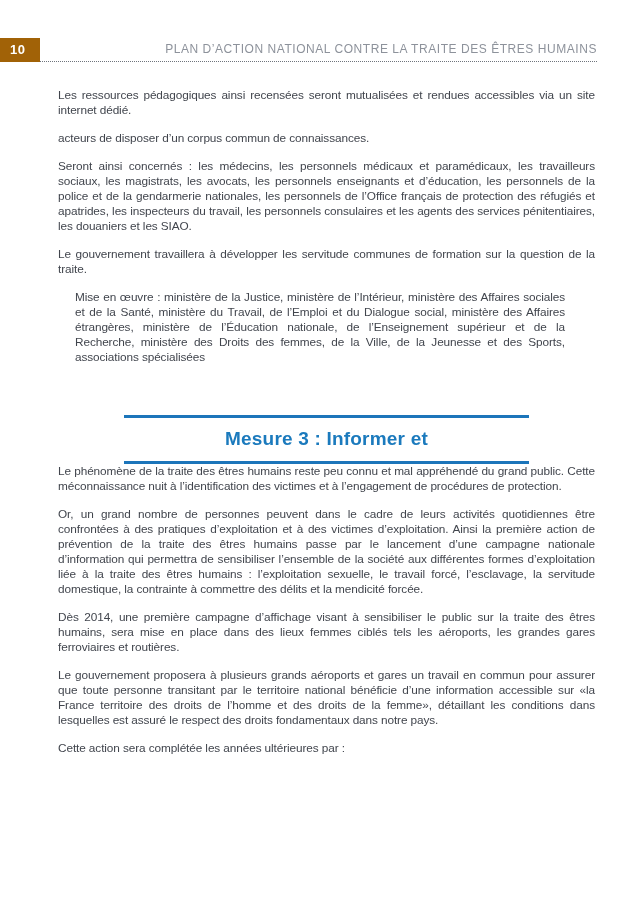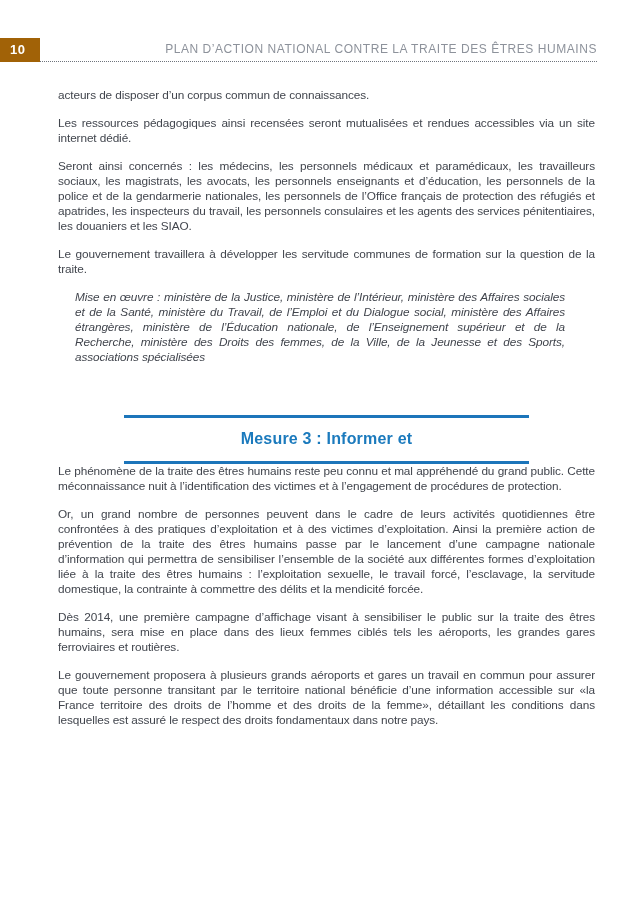--- a/index.html
+++ b/index.html
@@ -56,61 +56,60 @@
     font-size: 11.8px;
     line-height: 15px;
     text-align: justify;
     letter-spacing: -0.1px;
   }
   .body-col p { margin: 0 0 13px 0; }
 
   .impl-note {
     margin: 12px 30px 12px 17px;
     text-align: justify;
-    font-style: italic;
   }
 
   
   .measure-block {
     width: 405px;
     margin: 50px auto 0 auto;
   }
   .measure-rule {
     height: 3px;
     background: #1c75ba;
   }
   .measure-title {
     margin: 0;
     padding: 9px 0 10px 0;
     text-align: center;
     color: #1b7abd;
-    font-size: 16px;
+    font-size: 19px;
     line-height: 24px;
     font-weight: bold;
     letter-spacing: 0.2px;
   }
   .after-measure { margin-top: 25px; }
 </style>
 </head>
 <body>
 
 <div class="page">
 
   <header class="header">
     <div class="page-num-badge">10</div>
     <div class="header-right">
       <span class="running-title">PLAN  D’ACTION NATIONAL CONTRE LA TRAITE DES ÊTRES HUMAINS</span>
     </div>
   </header>
 
   <main class="body-col">
 
+    <p>Les ressources pédagogiques ainsi recensées seront mutualisées et rendues accessibles via un site internet dédié.</p>
+
     <p>acteurs de disposer d’un corpus commun de connaissances.</p>
-
-    <p>Les ressources pédagogiques ainsi recensées seront mutualisées et rendues accessibles via un site internet dédié.</p>
 
     <p>Seront ainsi concernés : les médecins, les personnels médicaux et paramédicaux, les travailleurs sociaux, les magistrats, les avocats, les personnels enseignants et d’éducation, les personnels de la police et de la gendarmerie nationales, les personnels de l’Office français de protection des réfugiés et apatrides, les inspecteurs du travail, les personnels consulaires et les agents des services pénitentiaires, les douaniers et les SIAO.</p>
 
     <p>Le gouvernement travaillera à développer les servitude communes de formation sur la question de la traite.</p>
 
     <div class="impl-note">Mise en œuvre : ministère de la Justice, ministère de l’Intérieur, ministère des Affaires sociales et de la Santé, ministère du Travail, de l’Emploi et du Dialogue social, ministère des Affaires étrangères, ministère de l’Éducation nationale, de l’Enseignement supérieur et de la Recherche, ministère des Droits des femmes, de la Ville, de la Jeunesse et des Sports, associations spécialisées</div>
 
     <div class="measure-block">
       <div class="measure-rule"></div>
       <h2 class="measure-title"><span>Mesure 3 : Informer et</span><br></h2>
@@ -118,15 +117,16 @@
     </div>
 
     <p class="after-measure">Le phénomène de la traite des êtres humains reste peu connu et mal appréhendé du grand public. Cette méconnaissance nuit à l’identification des victimes et à l’engagement de procédures de protection.</p>
 
     <p>Or, un grand nombre de personnes peuvent dans le cadre de leurs activités quotidiennes être confrontées à des pratiques d’exploitation et à des victimes d’exploitation. Ainsi la première action de prévention de la traite des êtres humains passe par le lancement d’une campagne nationale d’information qui permettra de sensibiliser l’ensemble de la société aux différentes formes d’exploitation liée à la traite des êtres humains : l’exploitation sexuelle, le travail forcé, l’esclavage, la servitude domestique, la contrainte à commettre des délits et la mendicité forcée.</p>
 
     <p>Dès 2014, une première campagne d’affichage visant à sensibiliser le public sur la traite des êtres humains, sera mise en place dans des lieux femmes ciblés tels les aéroports, les grandes gares ferroviaires et routières.</p>
 
     <p>Le gouvernement proposera à plusieurs grands aéroports et gares un travail en commun pour assurer que toute personne transitant par le territoire national bénéficie d’une information accessible sur «la France territoire des droits de l’homme et des droits de la femme», détaillant les conditions dans lesquelles est assuré le respect des droits fondamentaux dans notre pays.</p>
 
+    <p>Cette action sera complétée les années ultérieures par :</p>
 
   </main>
 </div>
 
 </body></html>

